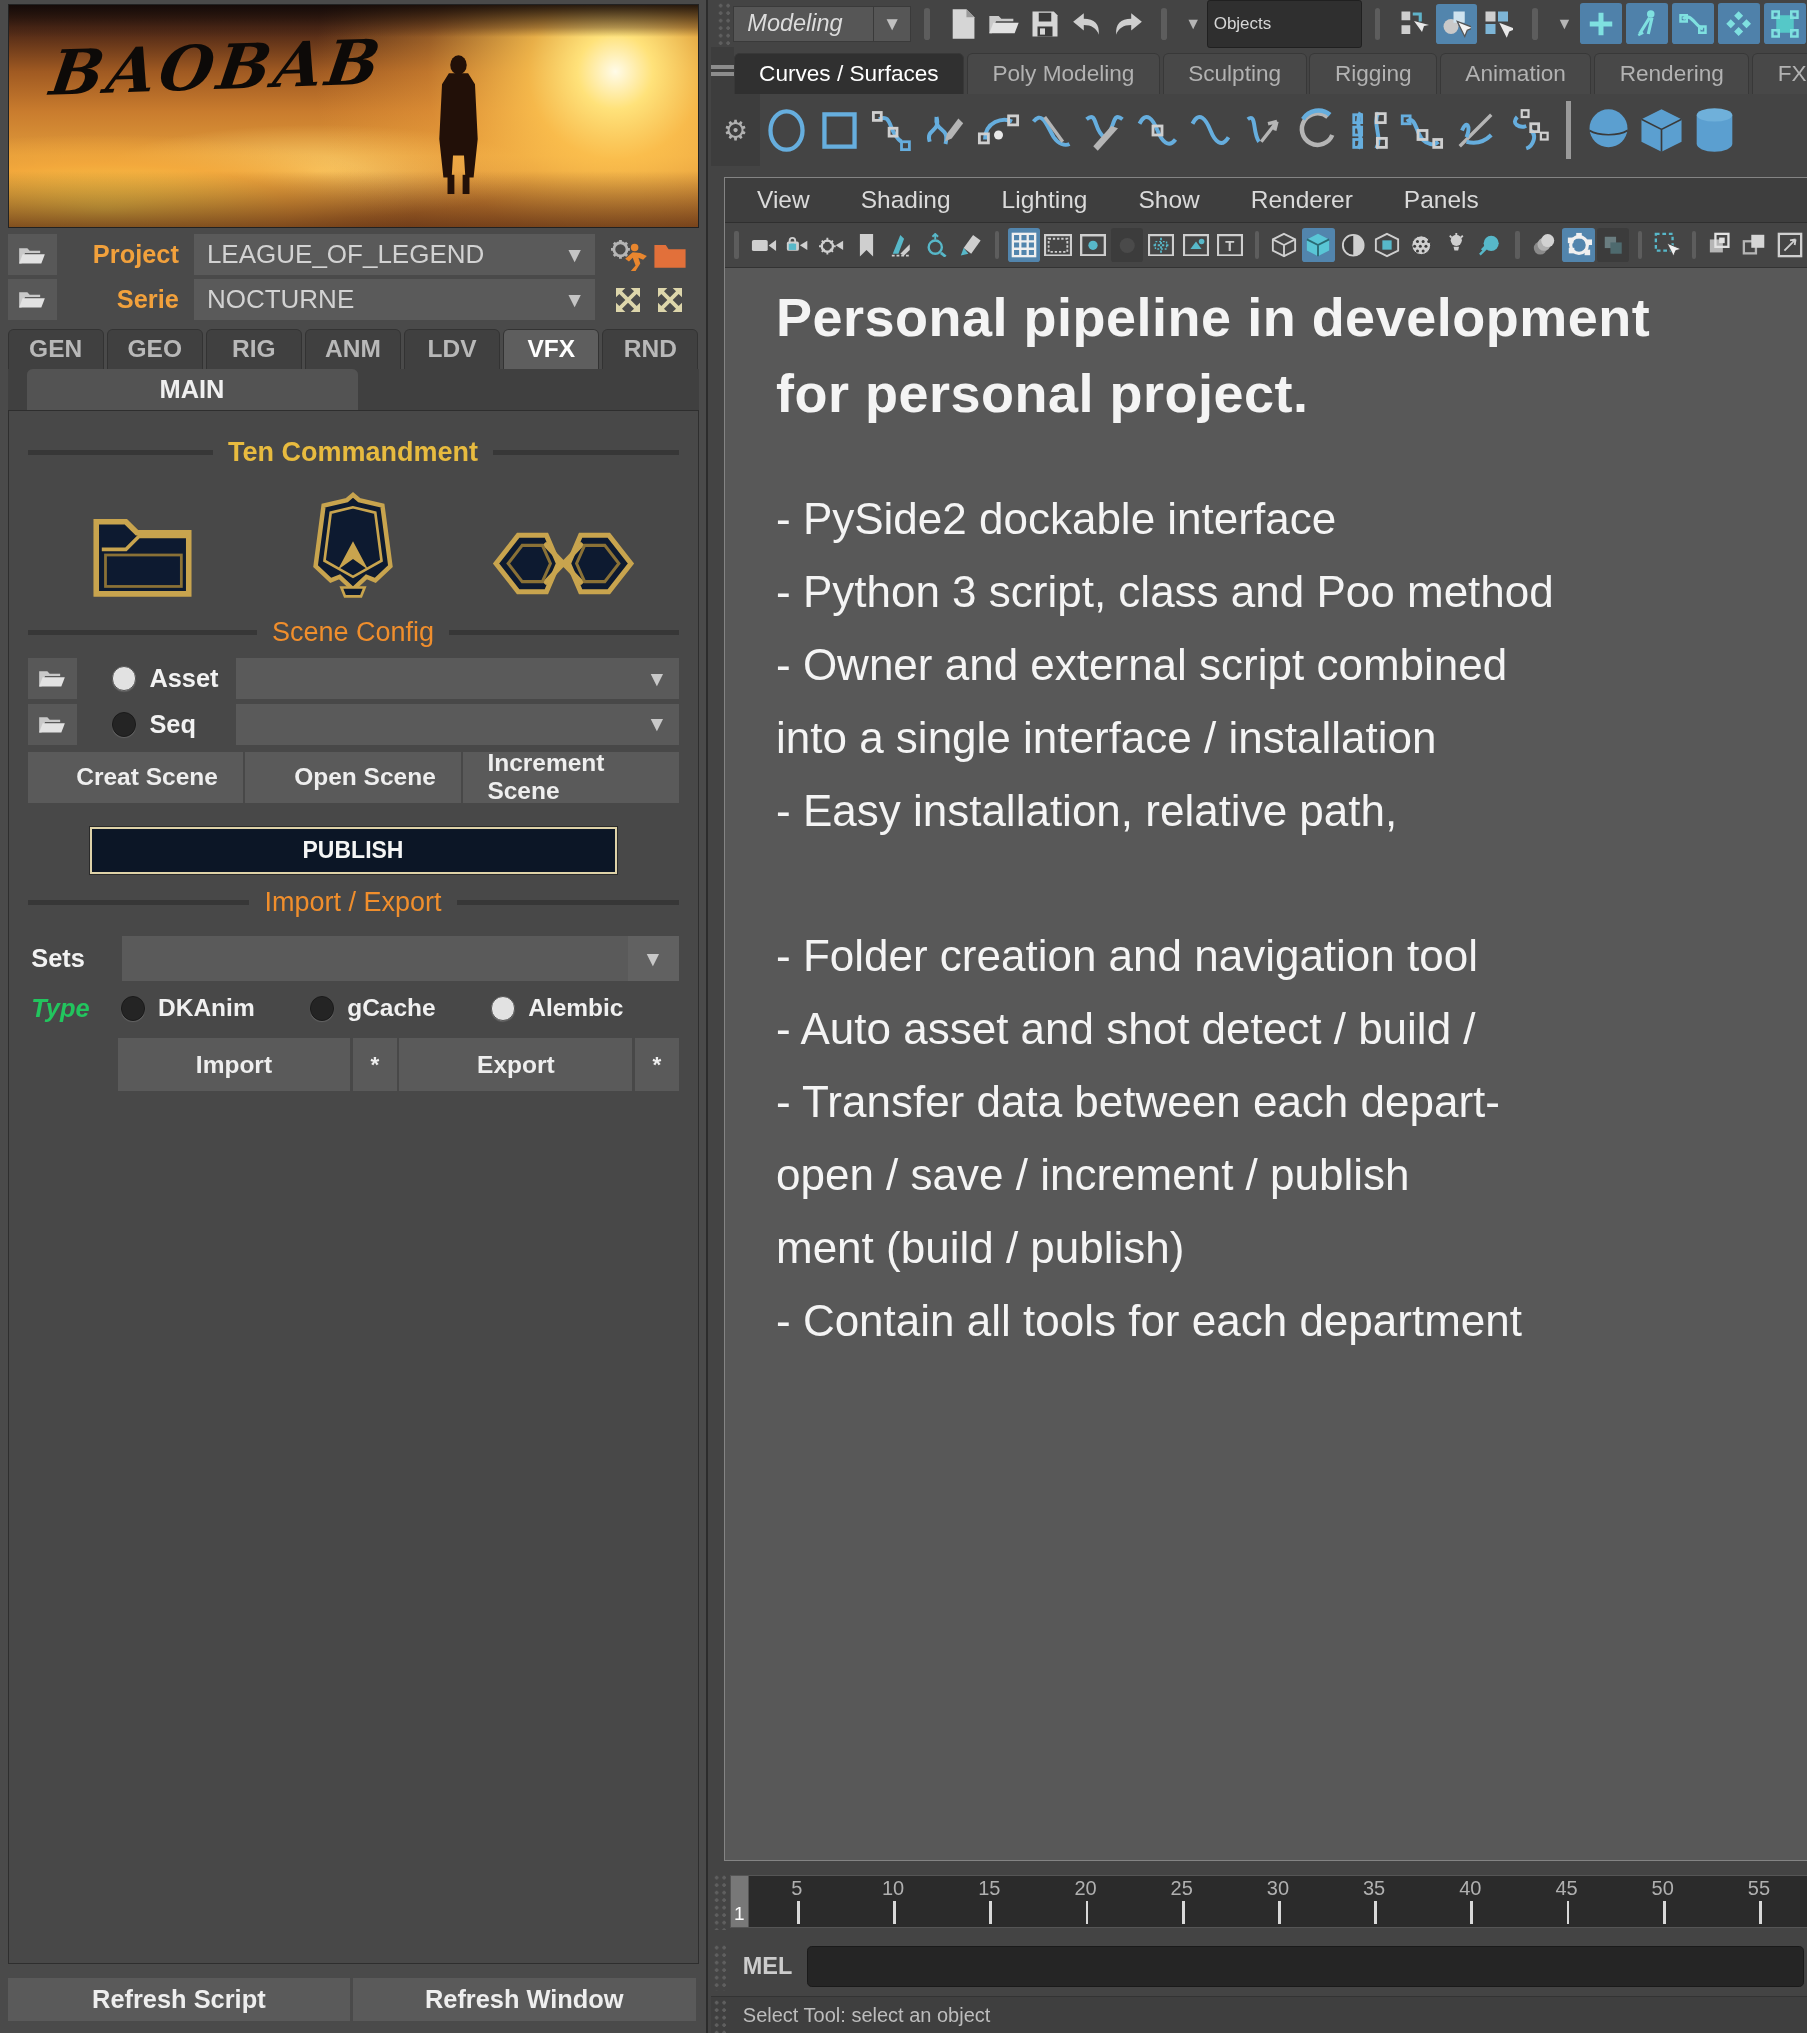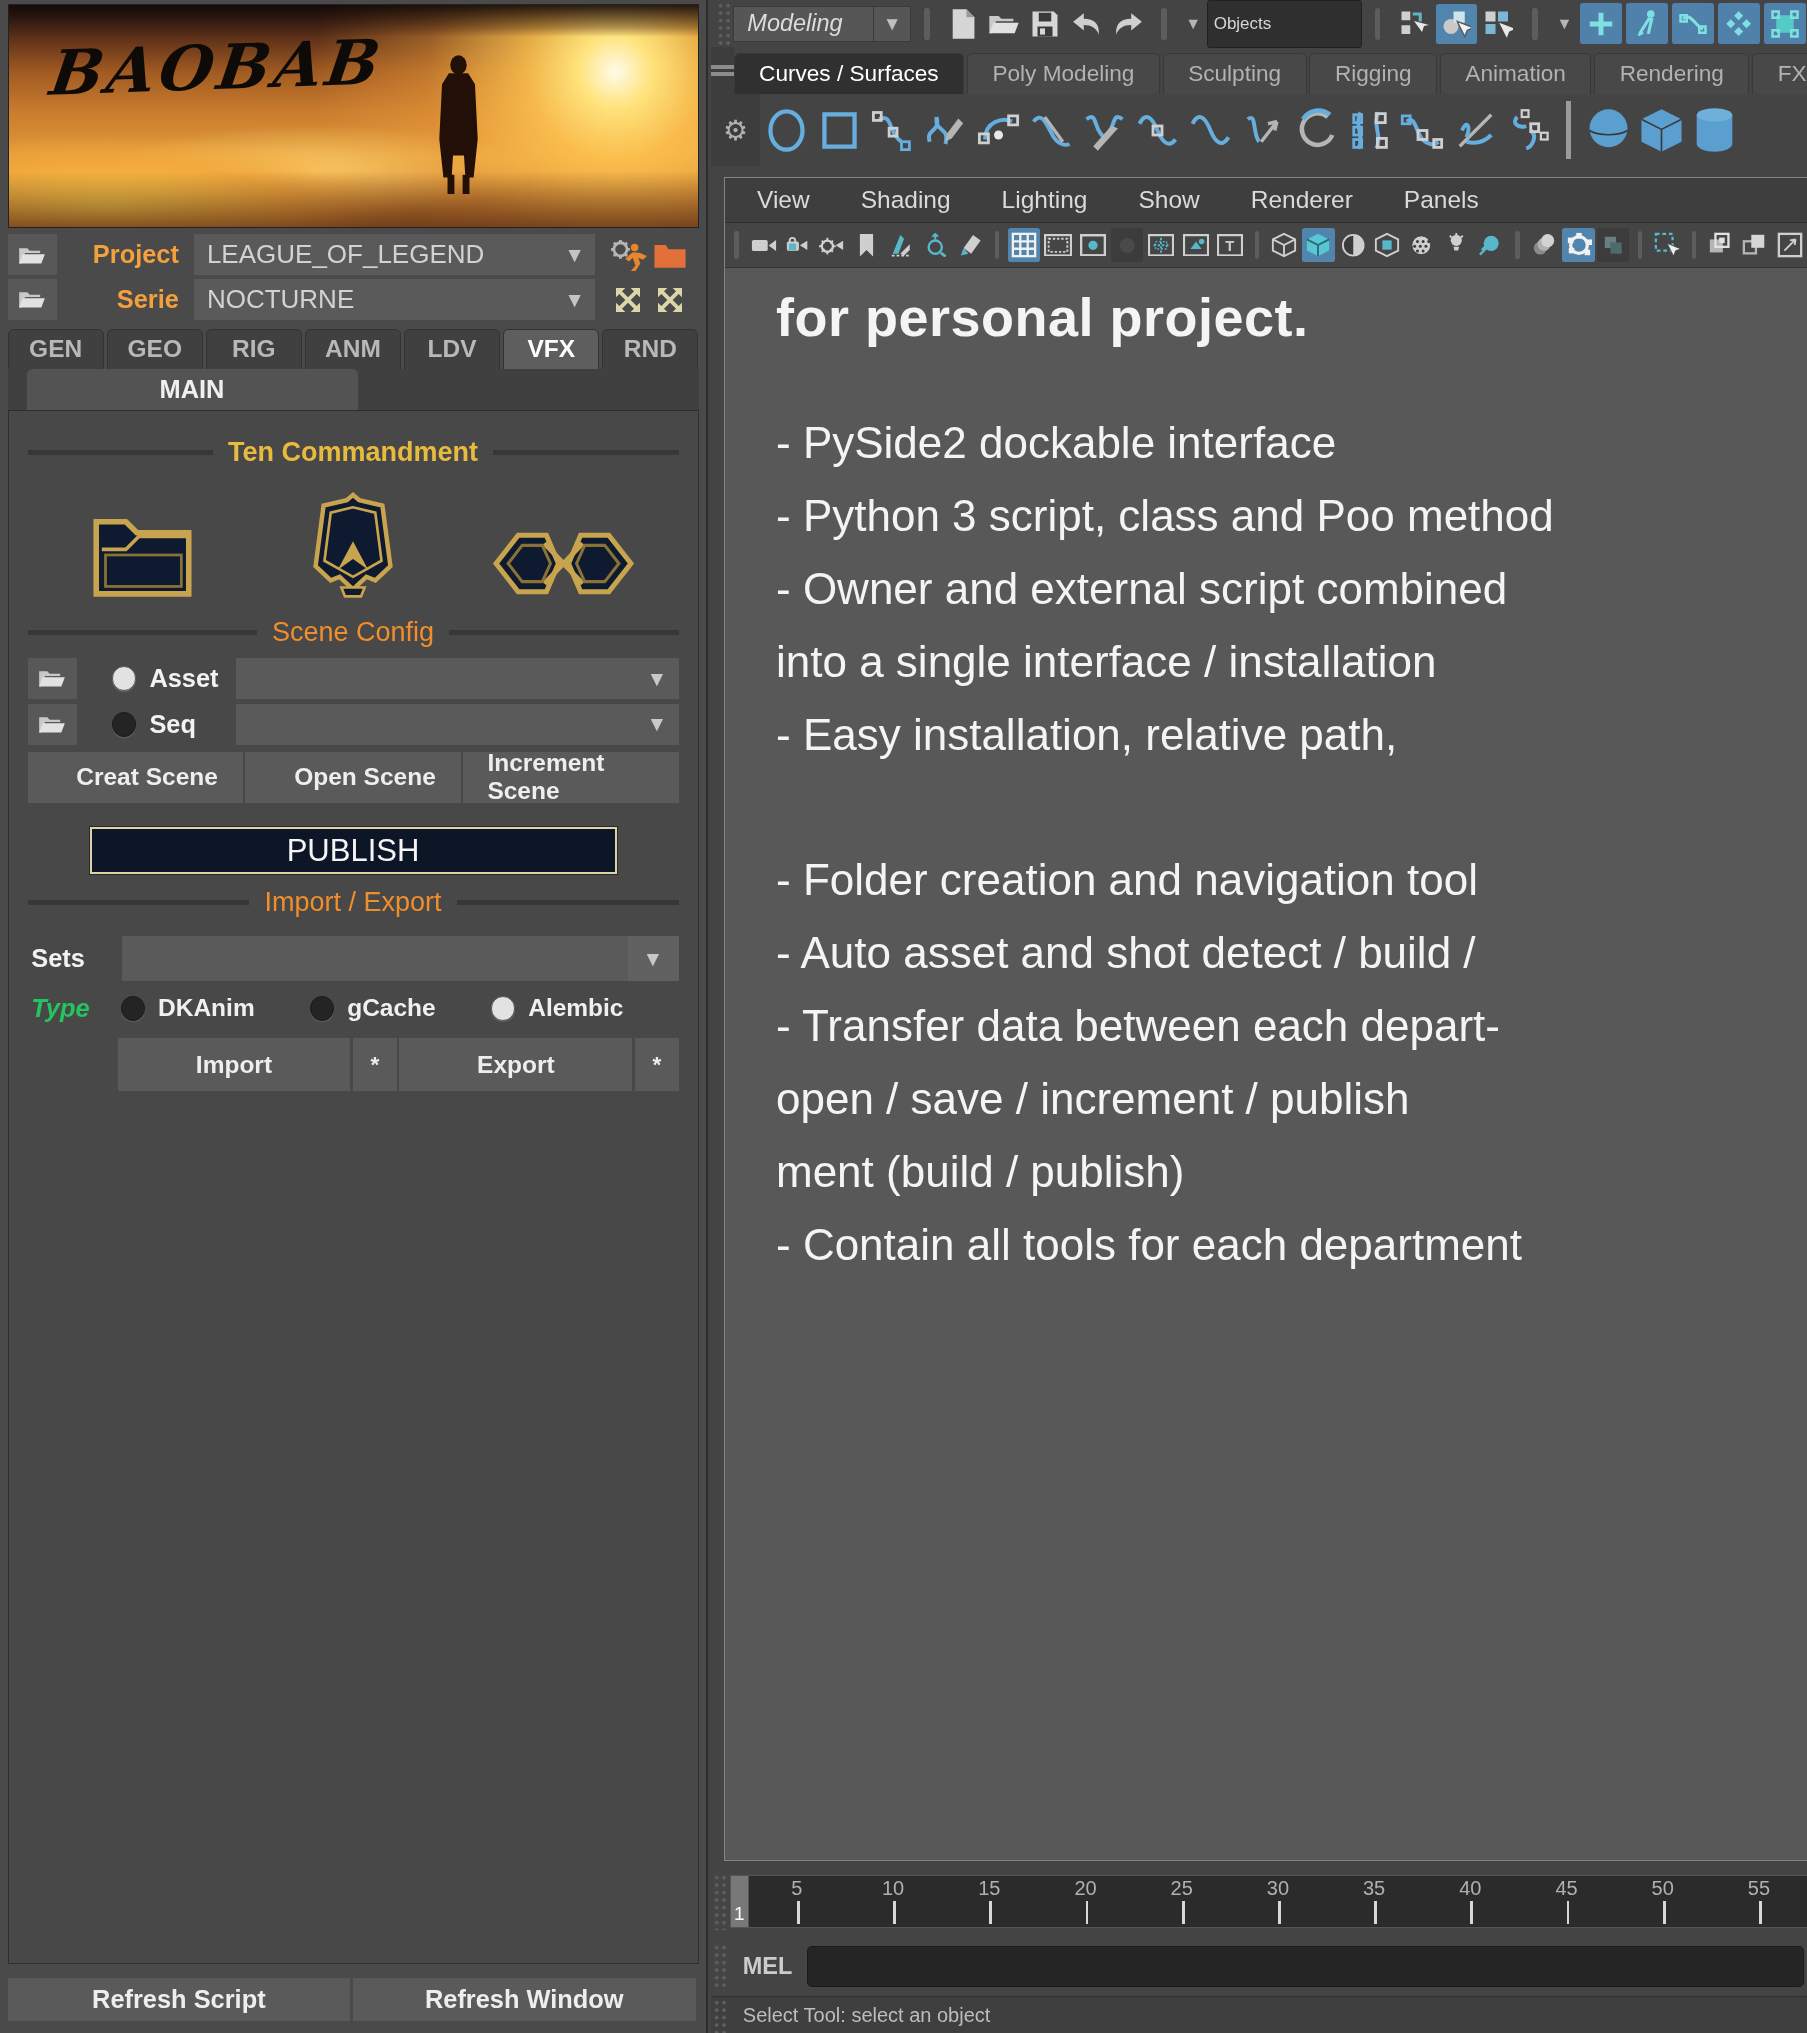--- a/index.html
+++ b/index.html
@@ -52,21 +52,21 @@
   .radio { width:24.5px; height:24.5px; border-radius:50%; background:#242424; border:1.9px solid #1a1a1a; box-shadow:0 0.9px 0.9px rgba(255,255,255,.15); margin:0 13px 0 26px; }
   .radio.on { background:#e2e2e2; border:1.9px solid #555; }
   .cfg-label { color:#f2f2f2; font-size:25.4px; font-weight:bold; width:87px; }
   .cfg-combo { flex:1; height:41px; background:#5a5a5a; position:relative; }
   .cfg-combo .caret { position:absolute; right:11.3px; top:8.5px; color:#c8c8c8; font-size:21px; }
   .scene-btns { display:flex; gap:2.8px; margin-top:5.6px; }
   .btn { background:#5a5a5a; color:#eee; font-size:24.5px; font-weight:bold; display:flex; align-items:center; justify-content:center; }
   .scene-btns .btn { flex:1; height:51px;padding-left:24px; }
 
   .publish-wrap { margin:24.5px 62px 5.6px 62px; }
-  .publish-btn { height:47px; background:#0c1626; border:2.8px solid #ded2a8; outline:1.9px solid #2a2a2a; color:#f5f5f5; font-size:31px; font-weight:normal; display:flex; align-items:center; justify-content:center; }
+  .publish-btn { height:47px; background:#0c1626; border:2.8px solid #ded2a8; outline:1.9px solid #2a2a2a; color:#f5f5f5; font-size:23px; font-weight:bold; display:flex; align-items:center; justify-content:center; }
 
   .sets-row { display:flex; align-items:center; height:47px; margin-top:17px; }
   .sets-label { color:#f2f2f2; font-size:25.4px; font-weight:bold; width:94px; padding-left:3.8px; }
   .sets-combo { flex:1; height:45px; background:#5a5a5a; position:relative; }
   .sets-combo .arrowbox { position:absolute; right:0; top:0; width:51px; height:45px; background:#616161; display:flex; align-items:center; justify-content:center; color:#c8c8c8; font-size:21px; }
   .type-row { display:flex; align-items:center; height:45px; margin-top:3.8px; }
   .type-label { color:#22c55e; font-size:25.4px; font-weight:bold; width:94px; padding-left:3.8px;font-style:italic; }
   .type-opt { display:flex; align-items:center; margin-right:55px; }
   .type-opt .radio { margin:0 13px 0 0; }
   .type-opt span { color:#f0f0f0; font-size:24.5px; font-weight:bold; }
@@ -785,20 +785,21 @@
         <span class="vico">
             <svg width="26" height="26" viewBox="0 0 28 28">
               <rect x="2" y="2" width="24" height="24" fill="none" stroke="#cfcfcf" stroke-width="2.5"></rect>
               <path d="M8 20L20 8m0 0l-6 1m6-1l-1 6" stroke="#cfcfcf" stroke-width="2" fill="none"></path>
             </svg>
           </span>
       </div>
       <div class="vp-canvas">
         <div class="overlay">
           <div class="ov-title">
+            <div>Personal pipeline in development</div>
             <div>for personal project.</div>
           </div>
           <div class="ov-body">
             <div>- PySide2 dockable interface</div>
             <div>- Python 3 script, class and Poo method</div>
             <div>- Owner and external script combined</div>
             <div>into a single interface / installation</div>
             <div>- Easy installation, relative path,</div>
           </div>
           <div class="ov-body2">

